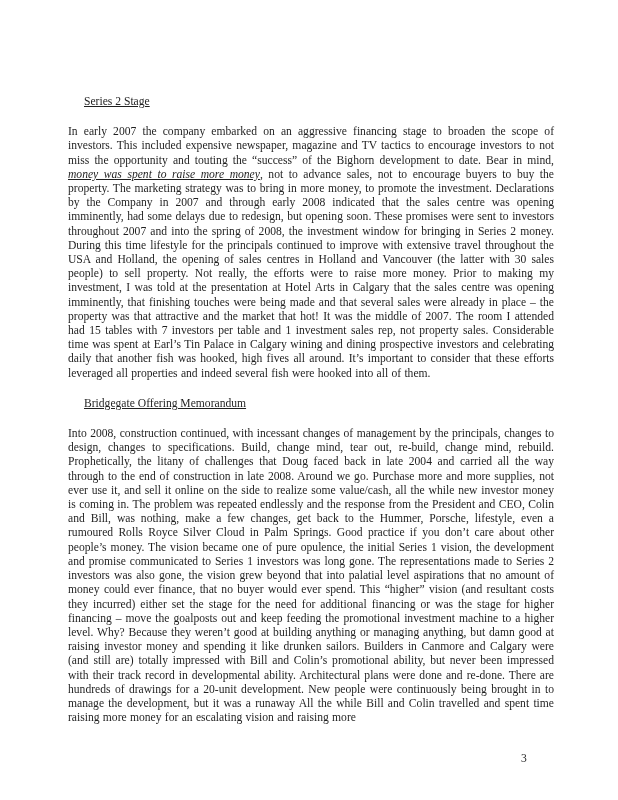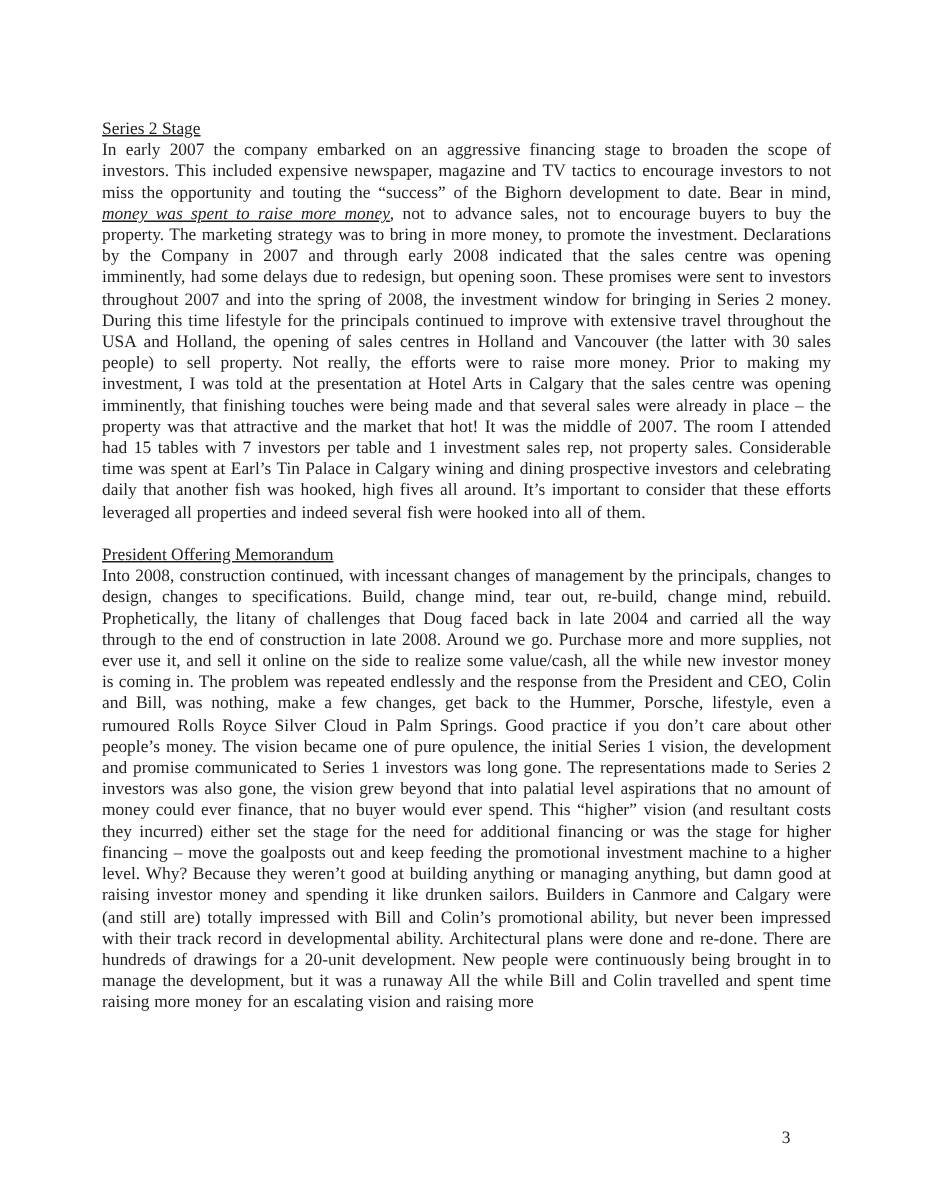--- a/index.html
+++ b/index.html
@@ -19,21 +19,21 @@
   .content {
     position: absolute;
     left: 68px;
     top: 79px;
     width: 486px;
   }
   .section-heading {
     font-size: 11.6px;
     font-weight: normal;
     line-height: 14.2px;
-    margin: 0;
+    margin: 16px;
     text-decoration: underline;
   }
   .body-paragraph {
     font-size: 11.6px;
     line-height: 14.2px;
     text-align: justify;
     margin: 0 0 14.2px 0;
     word-spacing: 0.4px;
   }
   .underlined-phrase {
@@ -55,20 +55,20 @@
 
 <div class="page">
   <div class="content">
 
     <section>
       <h2 class="section-heading">Series 2 Stage</h2>
       <p class="body-paragraph"><span>In early 2007 the company embarked on an aggressive financing stage to broaden the scope of investors. This included expensive newspaper, magazine and TV tactics to encourage investors to not miss the opportunity and touting the “success” of the Bighorn development to date. Bear in mind, </span><span class="underlined-phrase">money was spent to raise more money</span><span>, not to advance sales, not to encourage buyers to buy the property. The marketing strategy was to bring in more money, to promote the investment. Declarations by the Company in 2007 and through early 2008 indicated that the sales centre was opening imminently, had some delays due to redesign, but opening soon. These promises were sent to investors throughout 2007 and into the spring of 2008, the investment window for bringing in Series 2 money. During this time lifestyle for the principals continued to improve with extensive travel throughout the USA and Holland, the opening of sales centres in Holland and Vancouver (the latter with 30 sales people) to sell property. Not really, the efforts were to raise more money. Prior to making my investment, I was told at the presentation at Hotel Arts in Calgary that the sales centre was opening imminently, that finishing touches were being made and that several sales were already in place – the property was that attractive and the market that hot! It was the middle of 2007. The room I attended had 15 tables with 7 investors per table and 1 investment sales rep, not property sales. Considerable time was spent at Earl’s Tin Palace in Calgary wining and dining prospective investors and celebrating daily that another fish was hooked, high fives all around. It’s important to consider that these efforts leveraged all properties and indeed several fish were hooked into all of them.</span></p>
     </section>
 
     <section>
-      <h2 class="section-heading">President Offering Memorandum</h2>
+      <h2 class="section-heading">Bridgegate Offering Memorandum</h2>
       <p class="body-paragraph">Into 2008, construction continued, with incessant changes of management by the principals, changes to design, changes to specifications. Build, change mind, tear out, re-build, change mind, rebuild. Prophetically, the litany of challenges that Doug faced back in late 2004 and carried all the way through to the end of construction in late 2008. Around we go. Purchase more and more supplies, not ever use it, and sell it online on the side to realize some value/cash, all the while new investor money is coming in. The problem was repeated endlessly and the response from the President and CEO, Colin and Bill, was nothing, make a few changes, get back to the Hummer, Porsche, lifestyle, even a rumoured Rolls Royce Silver Cloud in Palm Springs. Good practice if you don’t care about other people’s money. The vision became one of pure opulence, the initial Series 1 vision, the development and promise communicated to Series 1 investors was long gone. The representations made to Series 2 investors was also gone, the vision grew beyond that into palatial level aspirations that no amount of money could ever finance, that no buyer would ever spend. This “higher” vision (and resultant costs they incurred) either set the stage for the need for additional financing or was the stage for higher financing – move the goalposts out and keep feeding the promotional investment machine to a higher level. Why? Because they weren’t good at building anything or managing anything, but damn good at raising investor money and spending it like drunken sailors. Builders in Canmore and Calgary were (and still are) totally impressed with Bill and Colin’s promotional ability, but never been impressed with their track record in developmental ability. Architectural plans were done and re-done. There are hundreds of drawings for a 20-unit development. New people were continuously being brought in to manage the development, but it was a runaway All the while Bill and Colin travelled and spent time raising more money for an escalating vision and raising more</p>
     </section>
 
   </div>
 
   <div class="page-number">3</div>
 </div>
 
 </body></html>

